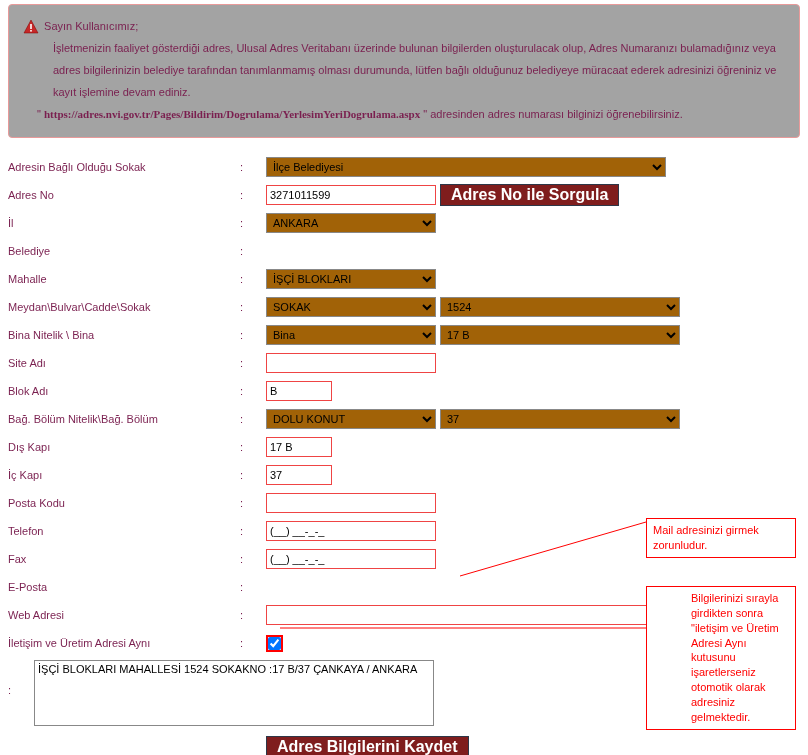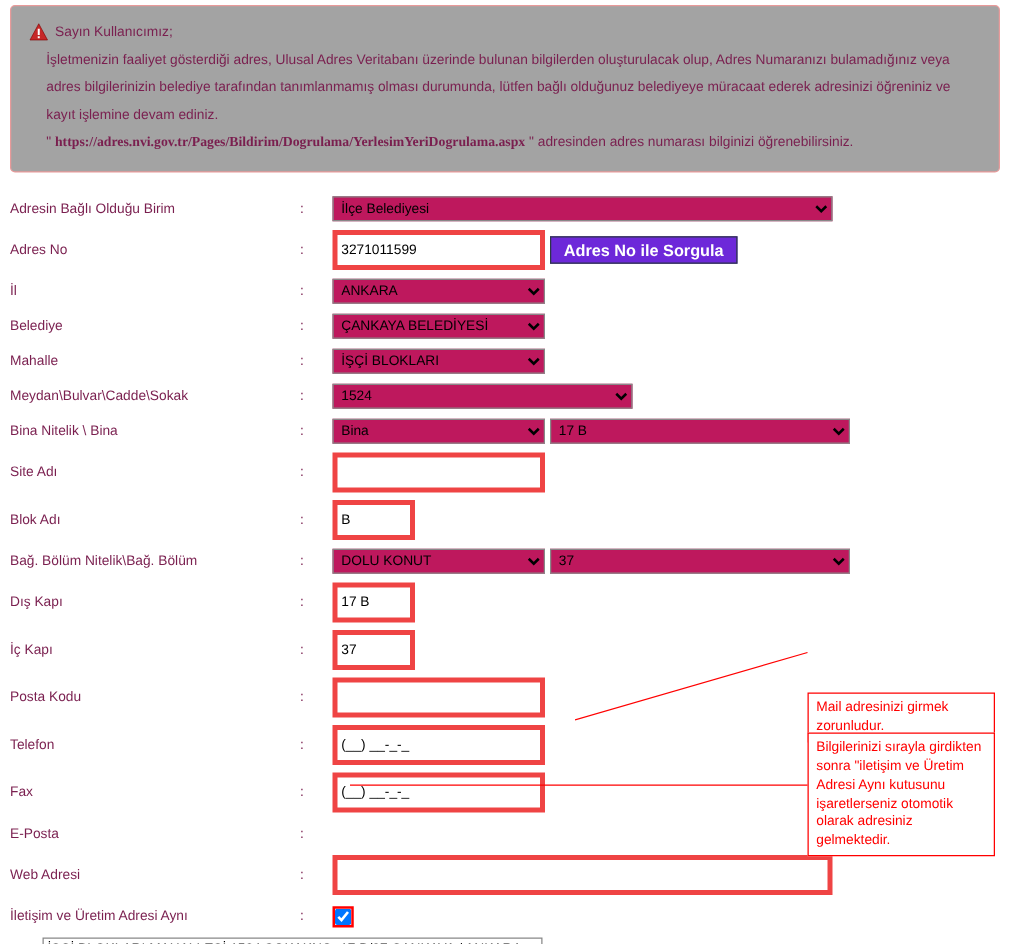--- a/index.html
+++ b/index.html
@@ -48,47 +48,47 @@
   }
   .ctrls {
     flex: 0 0 400px;
     display: flex;
     gap: 4px;
     align-items: center;
   }
   select {
     height: 20px;
     border: 1px solid #888;
-    background: #be185d;
+    background: #a16207;
     font: inherit;
     padding: 0 2px;
   }
   input[type=text] {
-    height: 32px;
-    border: 4px solid #ef4444;
+    height: 20px;
+    border: 1px solid #ef4444;
     background: #fff;
     font: inherit;
     padding: 0 3px;
   }
   textarea {
     border: 1px solid #888;
     background:#fff;
     font: inherit;
     padding: 2px 3px;
     resize: none;
   }
   .btn {
-    background: #6d28d9;
+    background: #7f1d1d;
     color: #fff;
     border: 1px solid #2d3748;
     height: 22px;
     padding: 0 10px;
     font: inherit;
     font-weight: bold;
-    font-size: 13px;
+    font-size: 16px;
     cursor: pointer;
   }
   .btn.save { margin-top: 4px; }
   .w-full { width: 100%; }
   .w-400 { width: 400px; }
   .w-170 { width: 170px; }
   .w-200 { width: 240px; }
   .w-66 { width: 66px; }
   .cbwrap {
     border: 2px solid red;
@@ -99,48 +99,48 @@
   .annot {
     position: absolute;
     border: 1px solid red;
     background: #fff;
     color: red;
     font-size: 11px;
     padding: 4px 6px;
     line-height: 1.35;
     width: 150px;
   }
-  .annot1 { top: 518px; left: 646px; margin-top: 36px; }
-  .annot2 { top: 586px; left: 646px; }
+  .annot1 { top: 518px; left: 646px; }
+  .annot2 { top: 586px; left: 646px; padding-left: 44px; }
   svg.connector { position:absolute; pointer-events:none; }
   .row.top { align-items:flex-start; }
   .row.top .lbl, .row.top .colon { padding-top: 24px; }
 </style>
 </head>
 <body>
 
 <div class="warnbox">
   <span class="warn-icon">
     <svg width="16" height="16" viewBox="0 0 16 16">
       <polygon points="8,1 15,14 1,14" fill="#c62828" stroke="#7f0000" stroke-width="0.5"></polygon>
       <rect x="7.2" y="5" width="1.6" height="5" fill="#fff"></rect>
       <rect x="7.2" y="11" width="1.6" height="1.6" fill="#fff"></rect>
     </svg>
   </span>
   <span class="warn-title">Sayın Kullanıcımız;</span>
-  <div class="warn-body" style="margin-left:14px;">İşletmenizin faaliyet gösterdiği adres, Ulusal Adres Veritabanı üzerinde bulunan bilgilerden oluşturulacak olup, Adres Numaranızı bulamadığınız veya adres bilgilerinizin belediye tarafından tanımlanmamış olması durumunda, lütfen bağlı olduğunuz belediyeye müracaat ederek adresinizi öğreniniz ve kayıt işlemine devam ediniz.</div>
+  <div class="warn-body" style="margin-left:30px;">İşletmenizin faaliyet gösterdiği adres, Ulusal Adres Veritabanı üzerinde bulunan bilgilerden oluşturulacak olup, Adres Numaranızı bulamadığınız veya adres bilgilerinizin belediye tarafından tanımlanmamış olması durumunda, lütfen bağlı olduğunuz belediyeye müracaat ederek adresinizi öğreniniz ve kayıt işlemine devam ediniz.</div>
   <div class="warn-body" style="margin-left:14px;">
     <span>" </span><span class="warn-link">https://adres.nvi.gov.tr/Pages/Bildirim/Dogrulama/YerlesimYeriDogrulama.aspx</span><span> " adresinden adres numarası bilginizi öğrenebilirsiniz.</span>
   </div>
 </div>
 
 <div class="form-area">
 
   <div class="row">
-    <div class="lbl">Adresin Bağlı Olduğu Birim</div>
+    <div class="lbl">Adresin Bağlı Olduğu Sokak</div>
     <div class="colon">:</div>
     <div class="ctrls">
       <select class="w-full">
         <option>İlçe Belediyesi</option>
       </select>
     </div>
   </div>
 
   <div class="row">
     <div class="lbl">Adres No</div>
@@ -155,37 +155,35 @@
     <div class="lbl">İl</div>
     <div class="colon">:</div>
     <div class="ctrls">
       <select class="w-170"><option>ANKARA</option></select>
     </div>
   </div>
 
   <div class="row">
     <div class="lbl">Belediye</div>
     <div class="colon">:</div>
-    <div class="ctrls">
-      <select class="w-170"><option>ÇANKAYA BELEDİYESİ</option></select>
-    </div>
   </div>
 
   <div class="row">
     <div class="lbl">Mahalle</div>
     <div class="colon">:</div>
     <div class="ctrls">
       <select class="w-170"><option>İŞÇİ BLOKLARI</option></select>
     </div>
   </div>
 
   <div class="row">
     <div class="lbl">Meydan\Bulvar\Cadde\Sokak</div>
     <div class="colon">:</div>
     <div class="ctrls">
+      <select class="w-170"><option>SOKAK</option></select>
       <select class="w-200"><option>1524</option></select>
     </div>
   </div>
 
   <div class="row">
     <div class="lbl">Bina Nitelik \ Bina</div>
     <div class="colon">:</div>
     <div class="ctrls">
       <select class="w-170"><option>Bina</option></select>
       <select class="w-200"><option>17 B</option></select>

